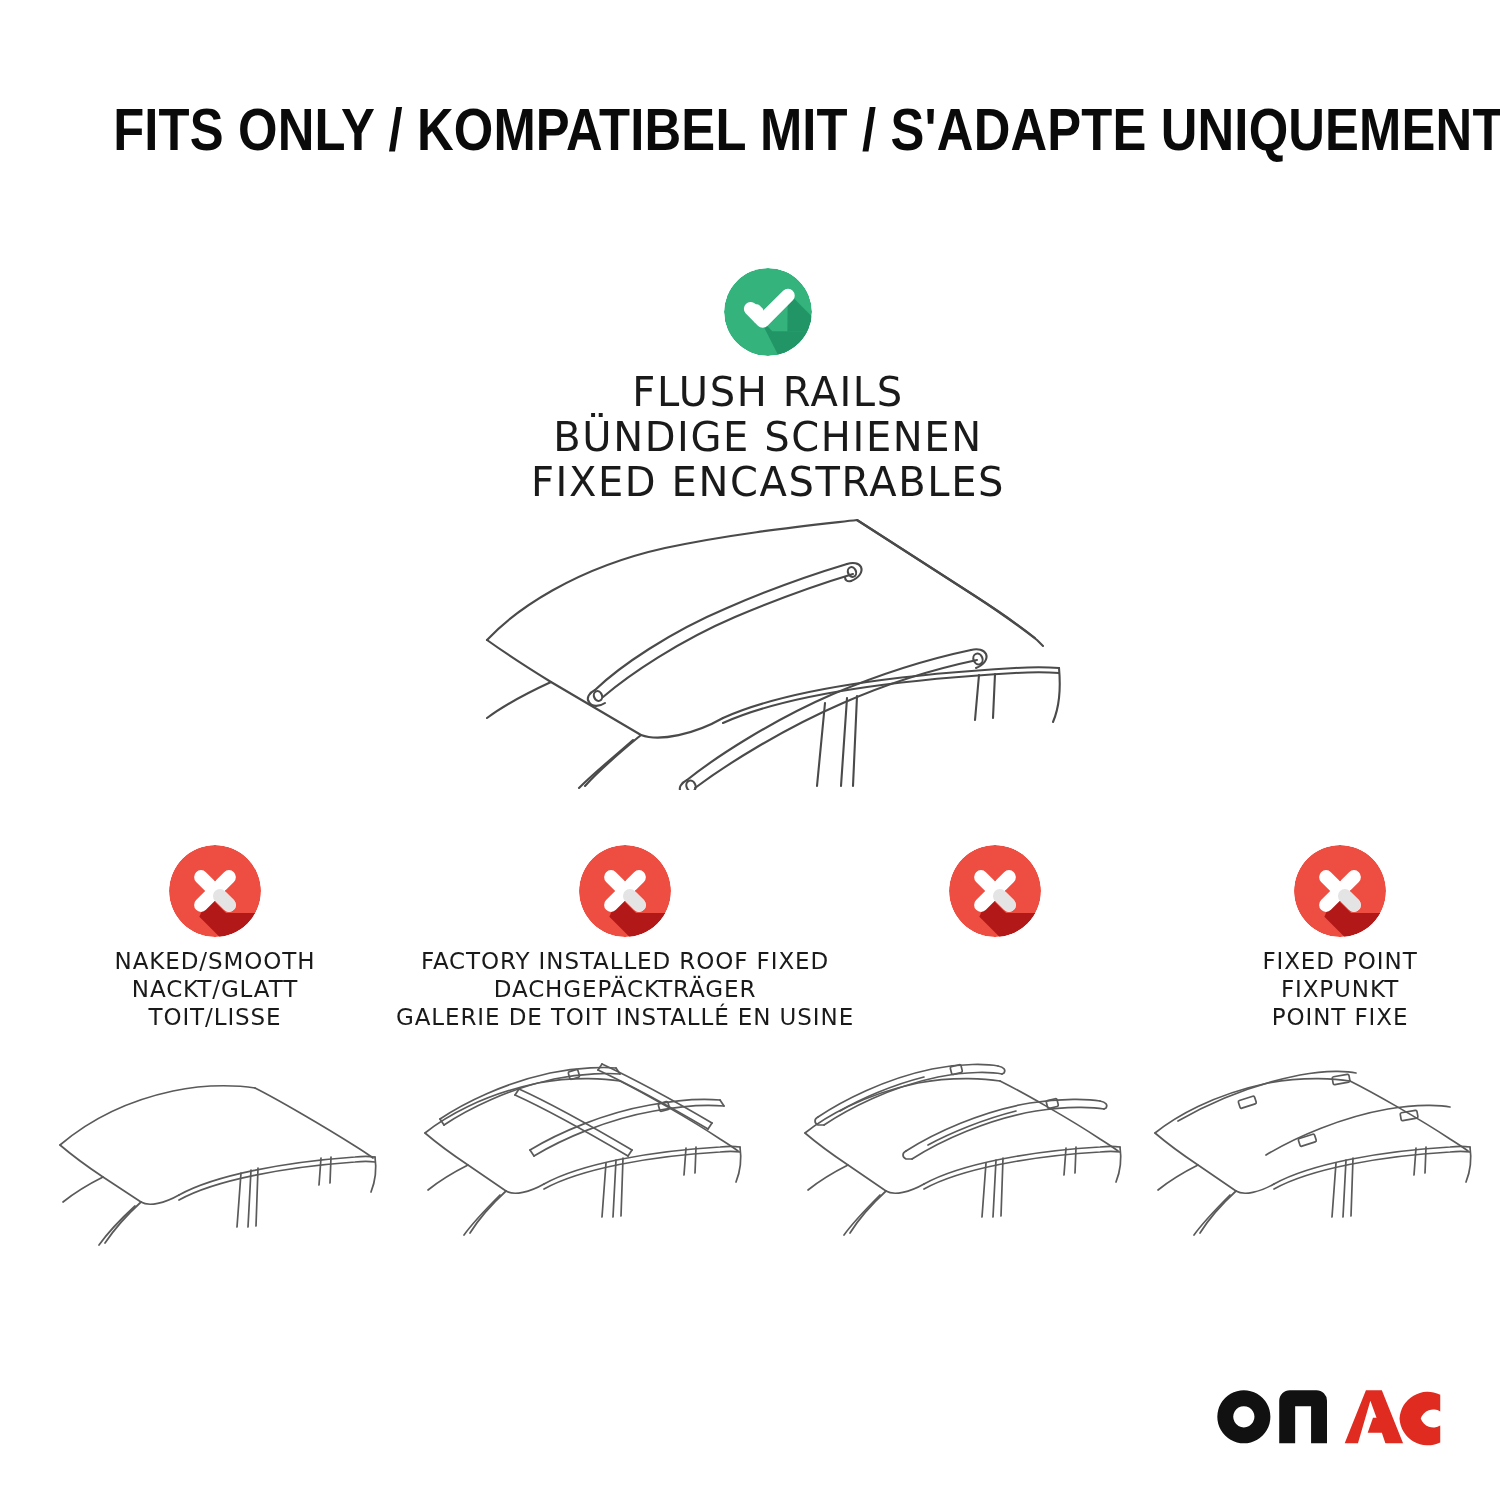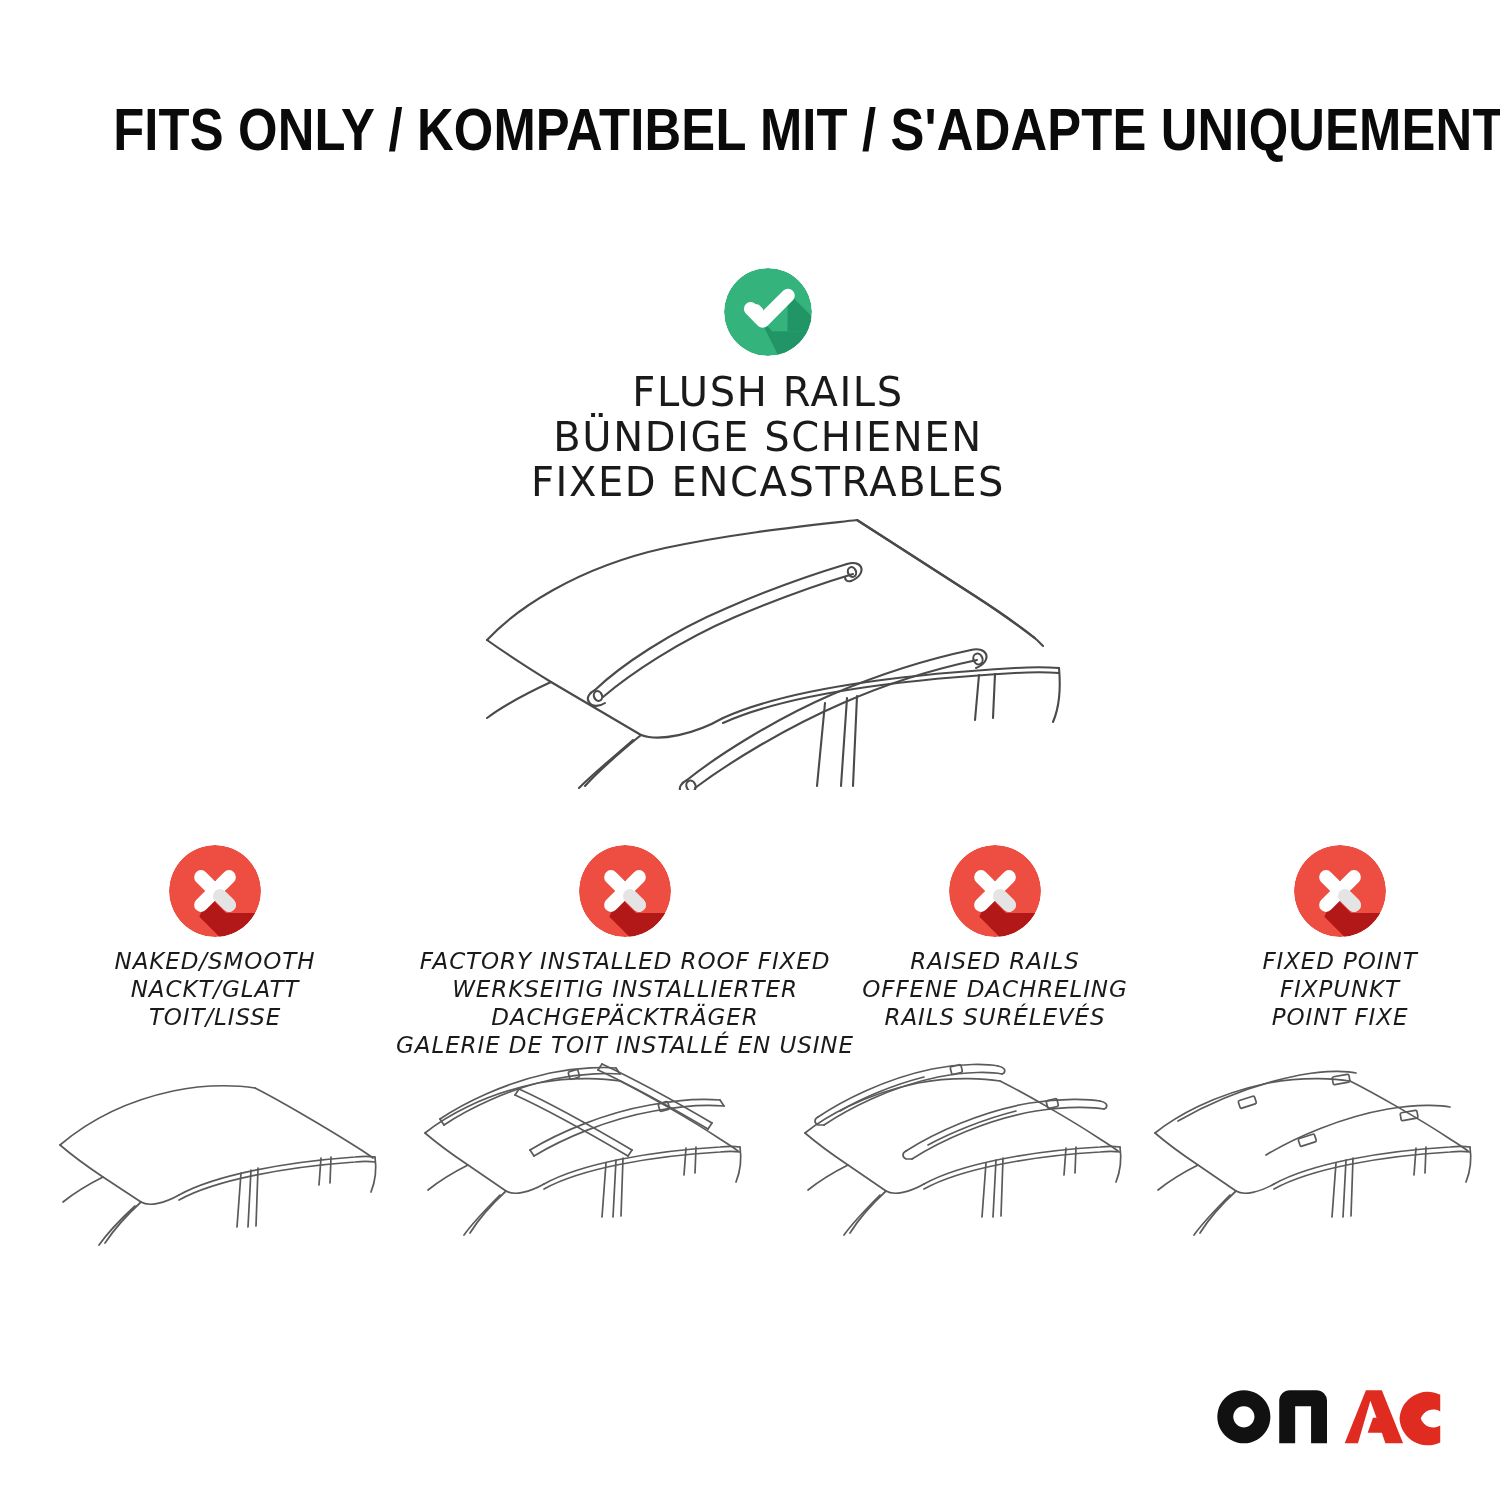--- a/index.html
+++ b/index.html
@@ -97,21 +97,21 @@
   .col-caption {
     margin-top: 10px;
     font-family: "DejaVu Sans", sans-serif;
     font-weight: 400;
     font-size: 23px;
     line-height: 28px;
     letter-spacing: 0.9px;
     color: #1a1a1a;
     white-space: nowrap;
   }
-  .col-caption .ln { display: block; font-style: italic; }
+  .col-caption .ln { display: block; }
 
   
   #col-1 { left: 25px;   width: 380px; }
   #col-2 { left: 395px;  width: 460px; }
   #col-3 { left: 820px;  width: 350px; }
   #col-4 { left: 1165px; width: 350px; }
 
   
   .bottom-illos {
     position: absolute;
@@ -262,21 +262,20 @@
           <g fill="#ffffff">
             <rect x="21" y="42.5" width="58" height="15" rx="7.5" transform="rotate(45 50 50)"></rect>
             <rect x="21" y="42.5" width="58" height="15" rx="7.5" transform="rotate(-45 50 50)"></rect>
           </g>
           <rect x="50" y="42.5" width="29" height="15" rx="7.5" transform="rotate(45 50 50)" fill="#e4e4e4"></rect>
         </g>
       </svg>
     </div>
     <div class="col-caption">
       <span class="ln">FACTORY INSTALLED ROOF FIXED</span>
-      <span class="ln">WERKSEITIG INSTALLIERTER</span>
       <span class="ln">DACHGEPÄCKTRÄGER</span>
       <span class="ln">GALERIE DE TOIT INSTALLÉ EN USINE</span>
     </div>
   </div>
 
   <div class="col" id="col-3">
     <div class="col-icon status-icon">
       <svg viewBox="0 0 100 100" width="92" height="92" aria-hidden="true">
         <defs>
             <clipPath id="xc3">
@@ -286,25 +285,20 @@
         <g clip-path="url(#xc3)">
           <circle cx="50" cy="50" r="50" fill="#ee4e42"></circle>
           <path d="M50 38 L62 50 L50 62 L62 74 L100 74 L100 100 L55 100 L33 78 Z" fill="#ab1414" opacity="0.92"></path>
           <g fill="#ffffff">
             <rect x="21" y="42.5" width="58" height="15" rx="7.5" transform="rotate(45 50 50)"></rect>
             <rect x="21" y="42.5" width="58" height="15" rx="7.5" transform="rotate(-45 50 50)"></rect>
           </g>
           <rect x="50" y="42.5" width="29" height="15" rx="7.5" transform="rotate(45 50 50)" fill="#e4e4e4"></rect>
         </g>
       </svg>
-    </div>
-    <div class="col-caption">
-      <span class="ln">RAISED RAILS</span>
-      <span class="ln">OFFENE DACHRELING</span>
-      <span class="ln">RAILS SURÉLEVÉS</span>
     </div>
   </div>
 
   <div class="col" id="col-4">
     <div class="col-icon status-icon">
       <svg viewBox="0 0 100 100" width="92" height="92" aria-hidden="true">
         <defs>
             <clipPath id="xc4">
               <circle cx="50" cy="50" r="50"></circle>
             </clipPath>

